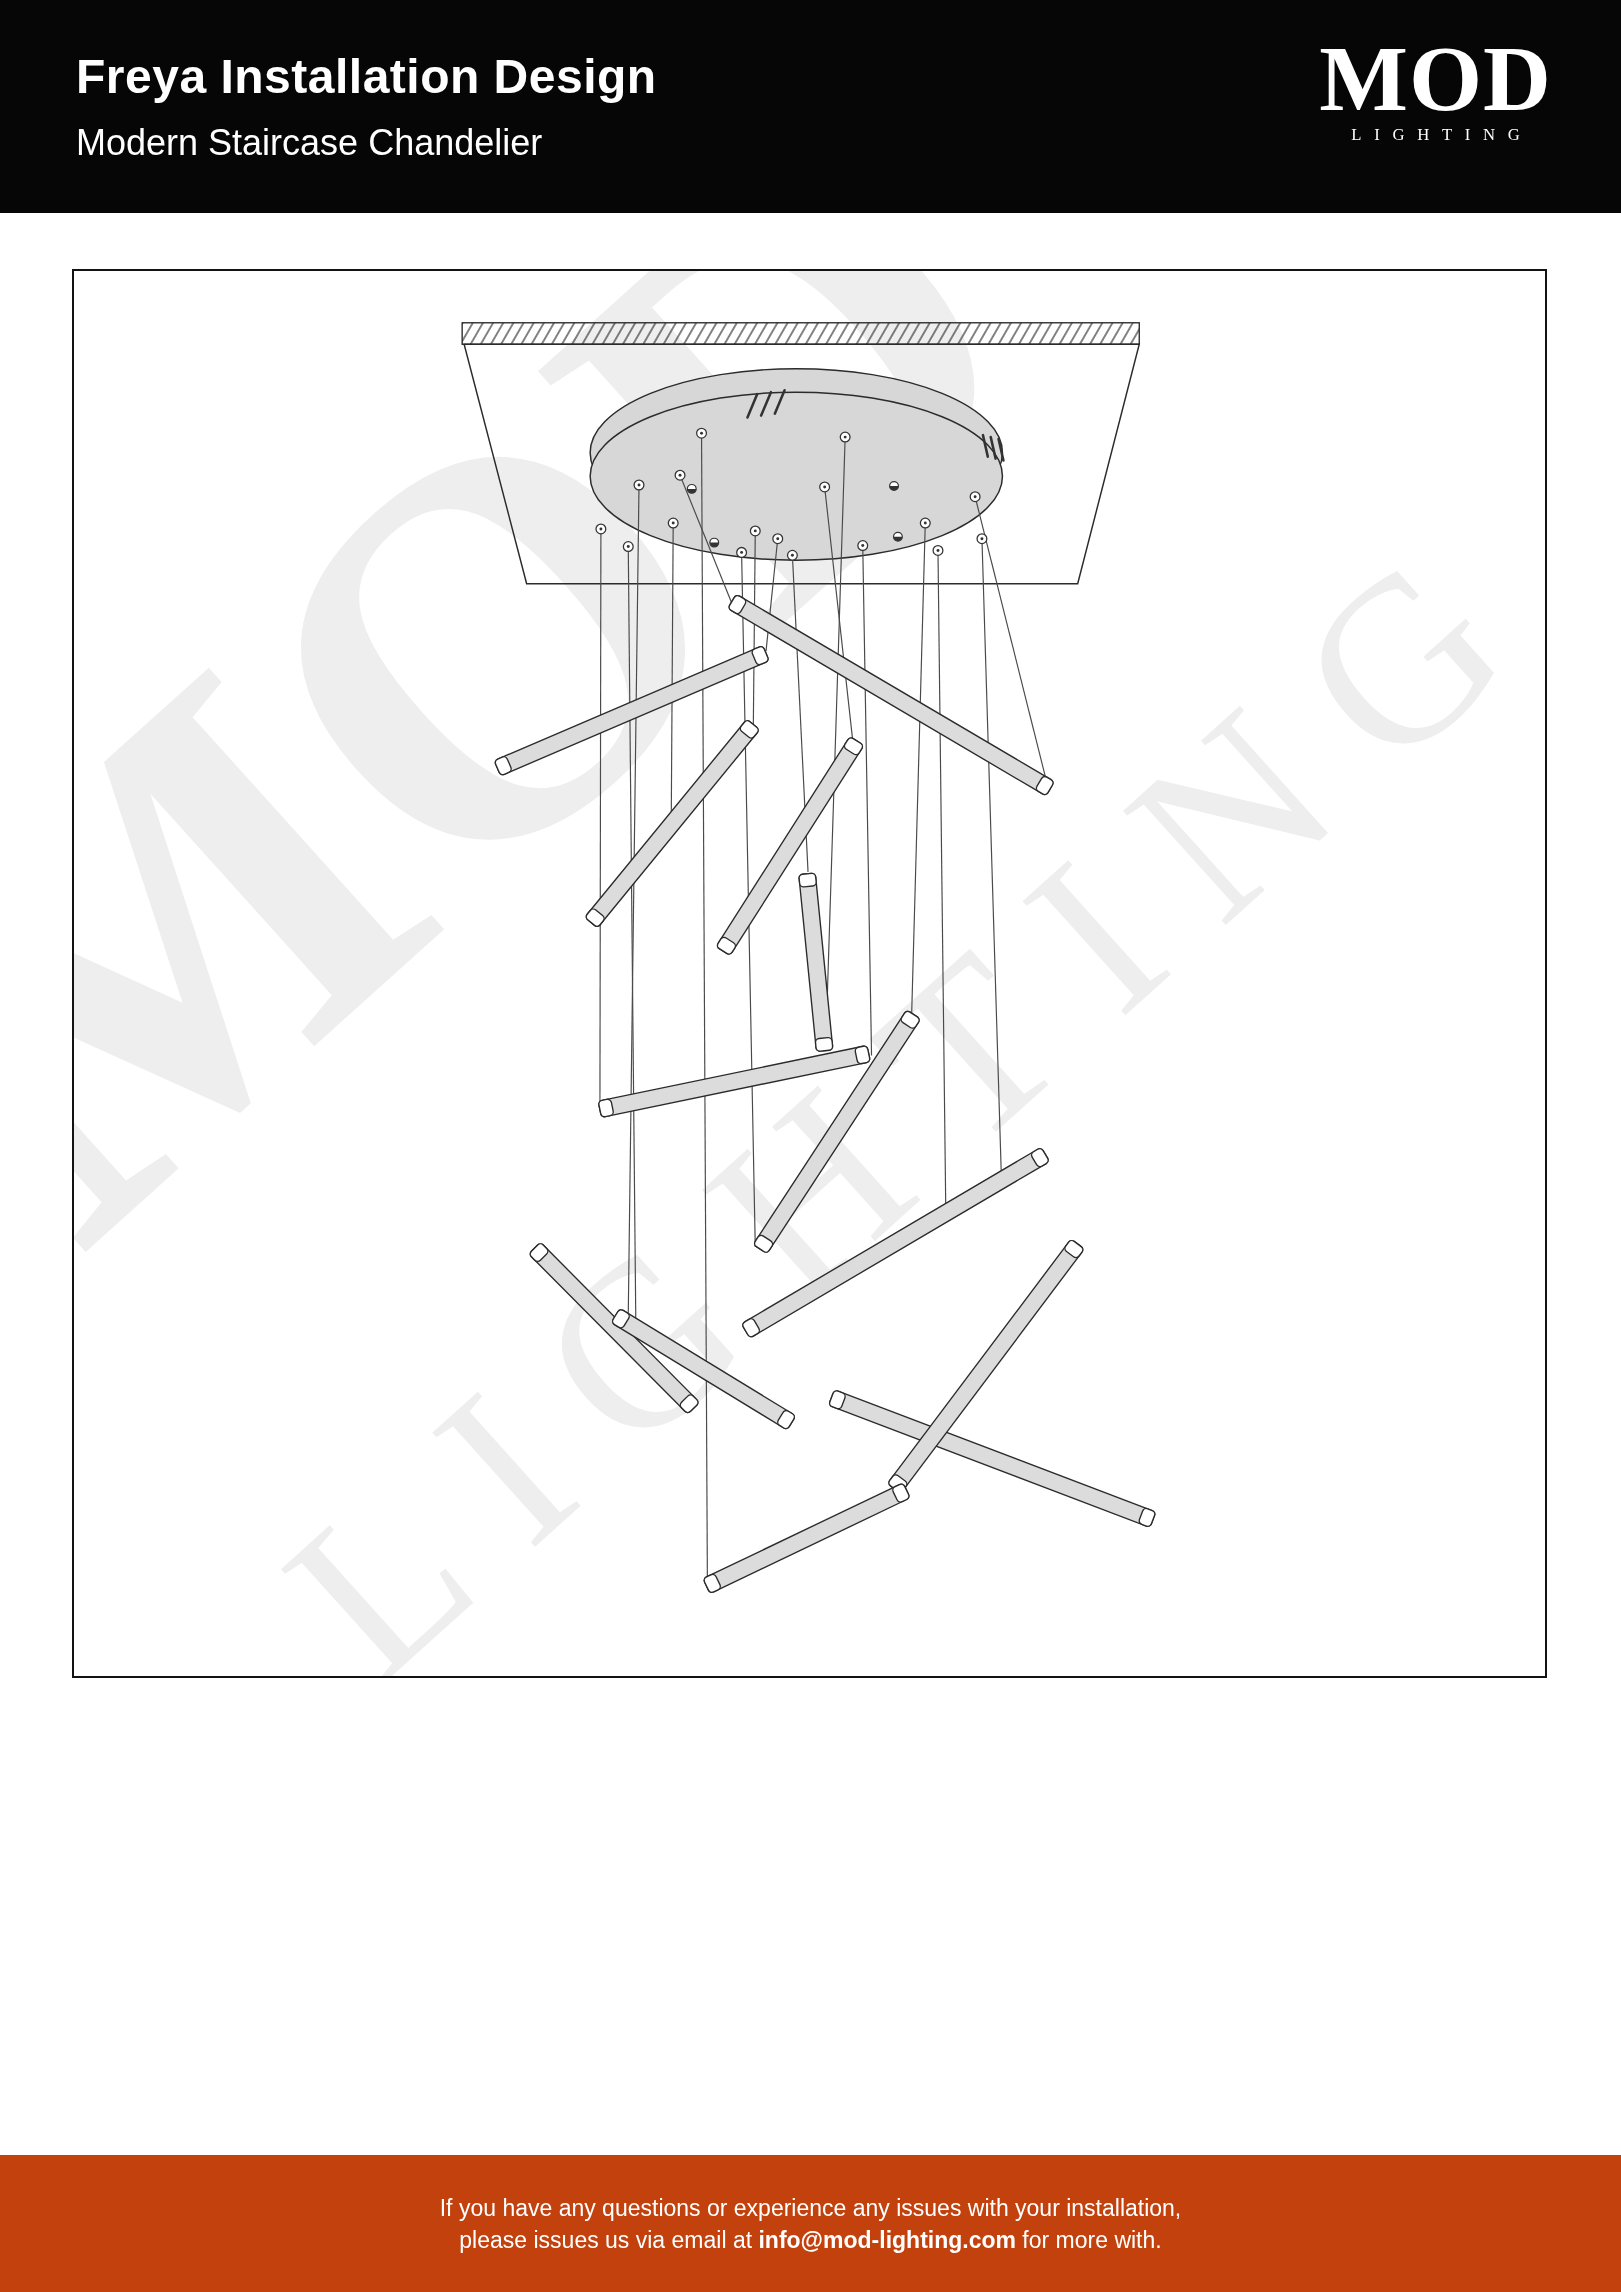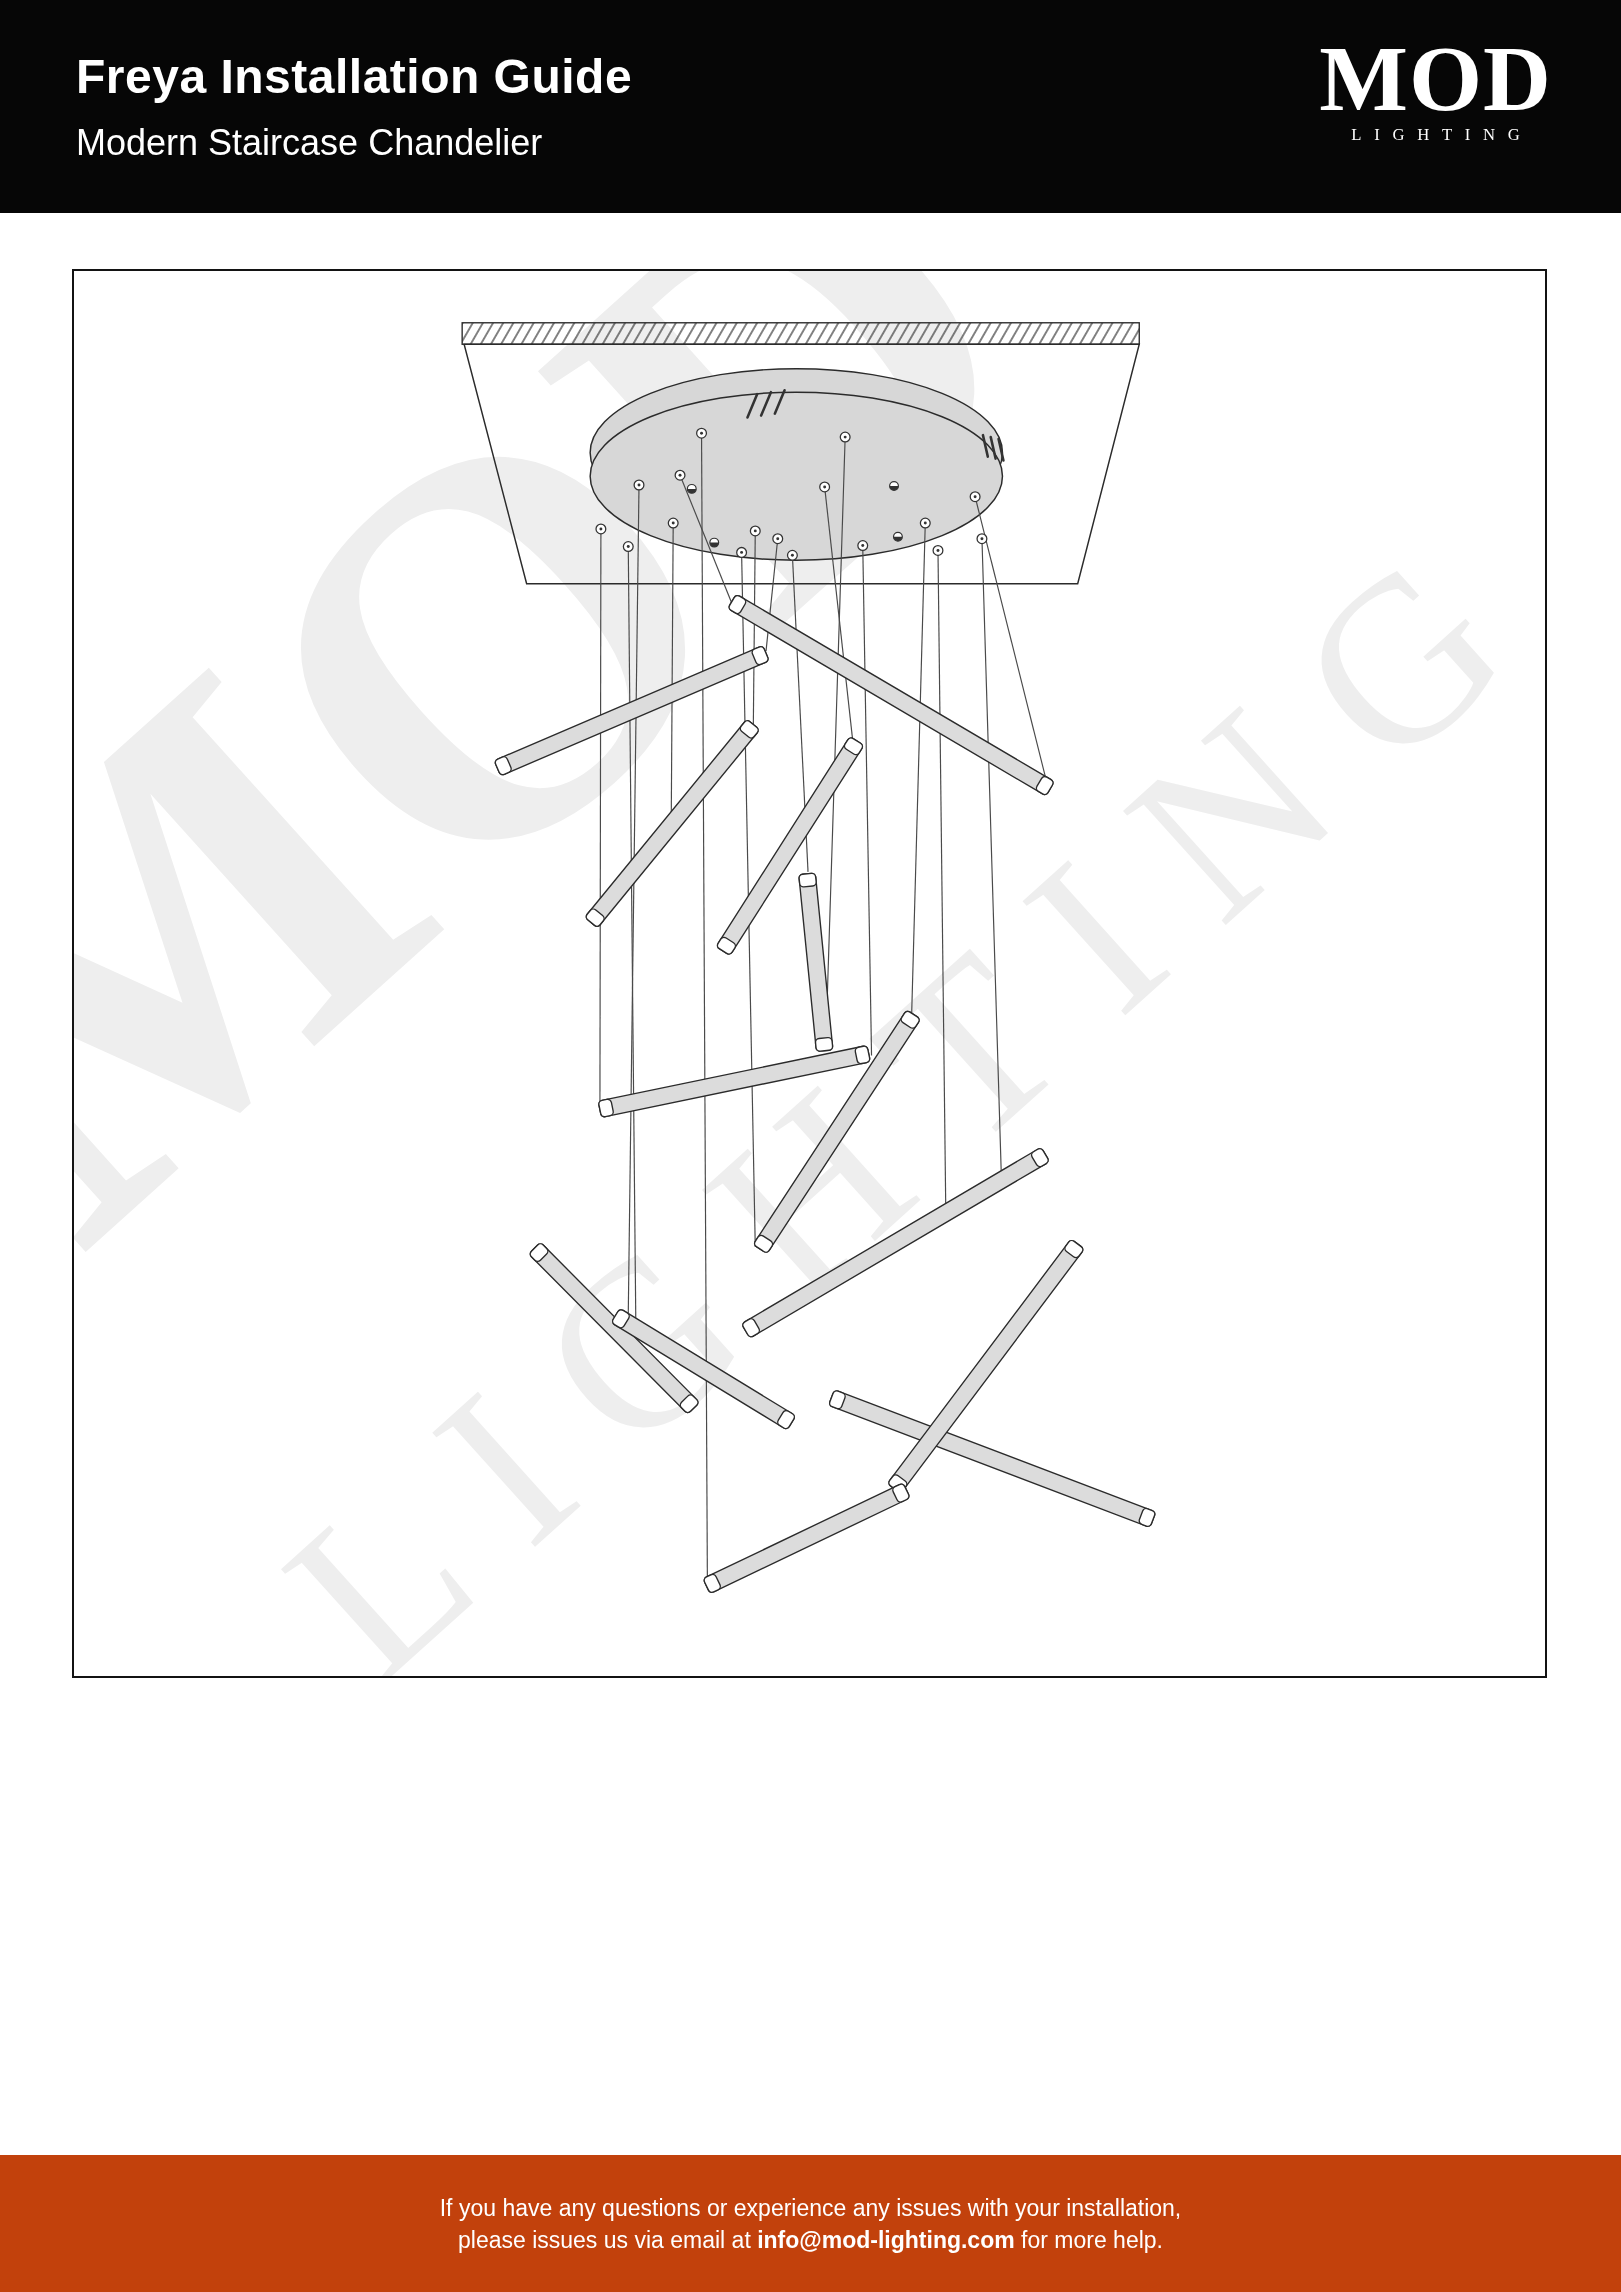--- a/index.html
+++ b/index.html
@@ -41,21 +41,21 @@
     font-size:23px;line-height:32px;text-align:center;
   }
   .footer b{font-weight:700;margin-top:32px;}
 </style>
 </head>
 <body>
 
 <div class="page">
 
   <header class="header">
-    <div class="title">Freya Installation Guide</div>
+    <div class="title">Freya Installation Design</div>
     <div class="subtitle">Modern Staircase Chandelier</div>
     <div class="brand">
       <div class="brand-word">MOD</div>
       <div class="brand-tag">LIGHTING</div>
     </div>
   </header>
 
   <section class="panel">
     <svg viewBox="73 274 1505 1438">
       <defs>
@@ -262,18 +262,18 @@
           <rect x="100.5" y="-8.5" width="13" height="17" rx="4" fill="#fff"></rect>
         </g>
       </g>
     </svg>
 
   </section>
 
   <footer class="footer">
     <div>If you have any questions or experience any issues with your installation,</div>
     <div>
-      <span>please issues us via email at </span><b>info@mod-lighting.com</b><span> for more help.</span>
+      <span>please issues us via email at </span><b>info@mod-lighting.com</b><span> for more with.</span>
     </div>
   </footer>
 
 </div>
 
 
 </body></html>

